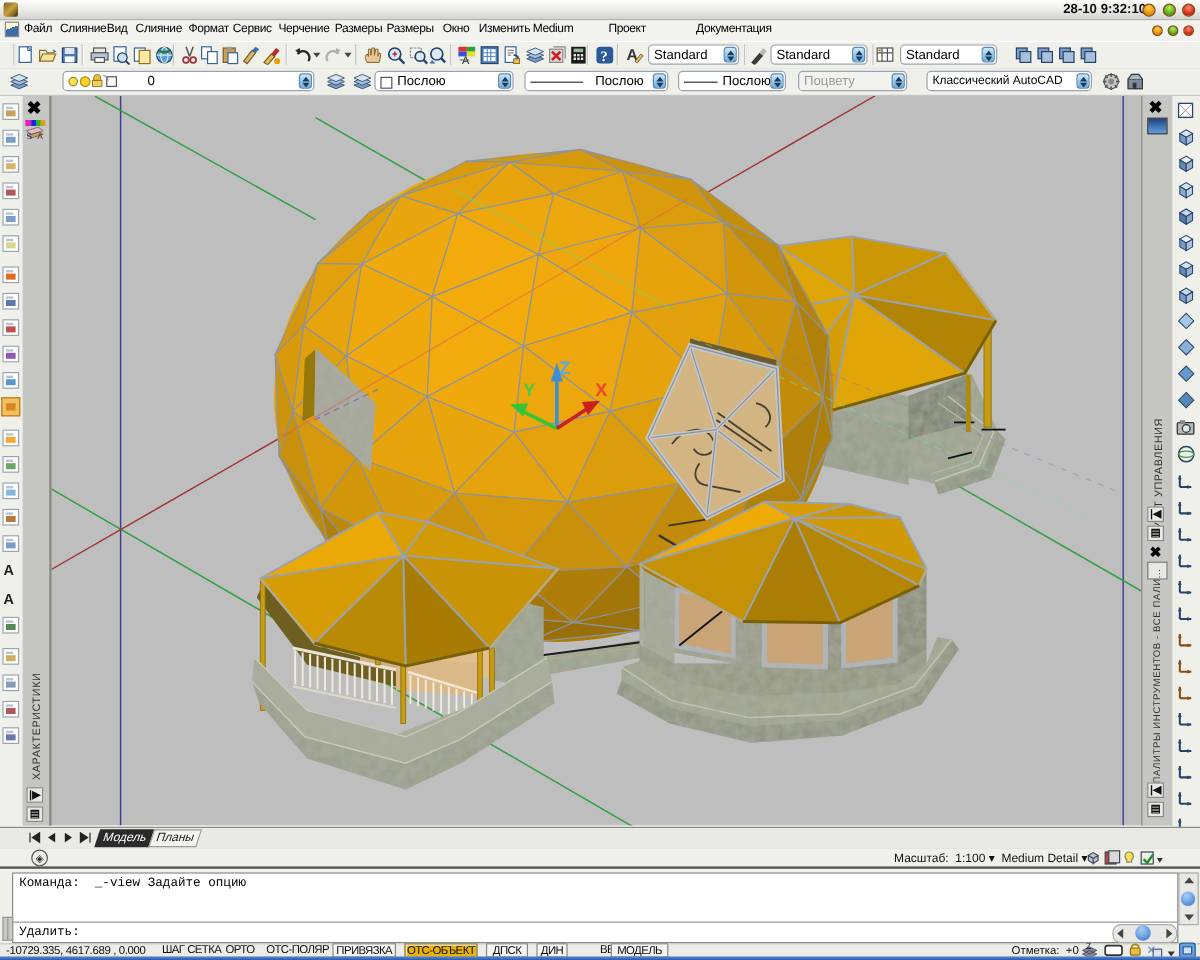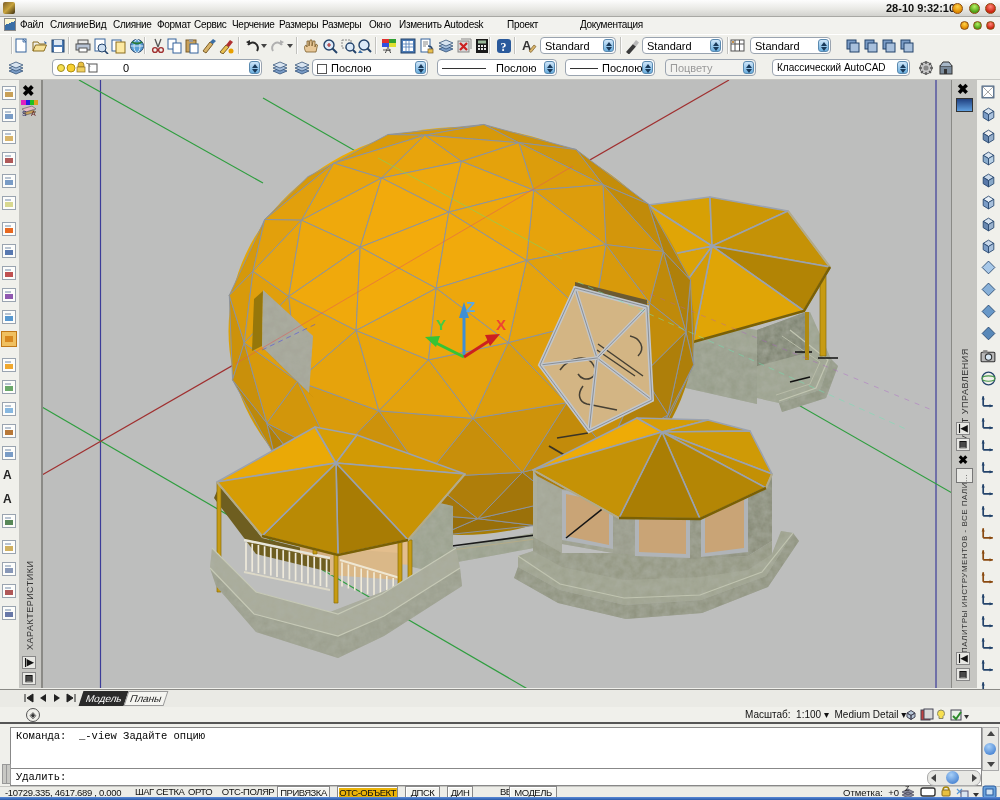--- a/index.html
+++ b/index.html
@@ -282,21 +282,21 @@
     <div style="position:absolute;left:50px;top:2px;font:10px 'Liberation Sans',sans-serif;color:#000;white-space:nowrap;letter-spacing:-0.3px">Слияние</div>
     <div style="position:absolute;left:89px;top:2px;font:10px 'Liberation Sans',sans-serif;color:#000;white-space:nowrap;letter-spacing:-0.3px">Вид</div>
     <div style="position:absolute;left:113px;top:2px;font:10px 'Liberation Sans',sans-serif;color:#000;white-space:nowrap;letter-spacing:-0.3px">Слияние</div>
     <div style="position:absolute;left:157px;top:2px;font:10px 'Liberation Sans',sans-serif;color:#000;white-space:nowrap;letter-spacing:-0.3px">Формат</div>
     <div style="position:absolute;left:194px;top:2px;font:10px 'Liberation Sans',sans-serif;color:#000;white-space:nowrap;letter-spacing:-0.3px">Сервис</div>
     <div style="position:absolute;left:232px;top:2px;font:10px 'Liberation Sans',sans-serif;color:#000;white-space:nowrap;letter-spacing:-0.3px">Черчение</div>
     <div style="position:absolute;left:279px;top:2px;font:10px 'Liberation Sans',sans-serif;color:#000;white-space:nowrap;letter-spacing:-0.3px">Размеры</div>
     <div style="position:absolute;left:322px;top:2px;font:10px 'Liberation Sans',sans-serif;color:#000;white-space:nowrap;letter-spacing:-0.3px">Размеры</div>
     <div style="position:absolute;left:369px;top:2px;font:10px 'Liberation Sans',sans-serif;color:#000;white-space:nowrap;letter-spacing:-0.3px">Окно</div>
     <div style="position:absolute;left:399px;top:2px;font:10px 'Liberation Sans',sans-serif;color:#000;white-space:nowrap;letter-spacing:-0.3px">Изменить</div>
-    <div style="position:absolute;left:444px;top:2px;font:10px 'Liberation Sans',sans-serif;color:#000;white-space:nowrap;letter-spacing:-0.3px">Autodesk</div>
+    <div style="position:absolute;left:444px;top:2px;font:10px 'Liberation Sans',sans-serif;color:#000;white-space:nowrap;letter-spacing:-0.3px">Medium</div>
     <div style="position:absolute;left:507px;top:2px;font:10px 'Liberation Sans',sans-serif;color:#000;white-space:nowrap;letter-spacing:-0.3px">Проект</div>
     <div style="position:absolute;left:580px;top:2px;font:10px 'Liberation Sans',sans-serif;color:#000;white-space:nowrap;letter-spacing:-0.3px">Документация</div>
     <div style="position:absolute;left:959.5px;top:3.5px;width:9.0px;height:9.0px;border-radius:50%;background:radial-gradient(circle at 50% 30%, #ffd24a 0%, #e08a00 70%);border:1px solid #8a4a10;box-sizing:border-box"></div>
     <div style="position:absolute;left:972.5px;top:3.5px;width:9.0px;height:9.0px;border-radius:50%;background:radial-gradient(circle at 50% 30%, #b8f060 0%, #4ca016 70%);border:1px solid #8a4a10;box-sizing:border-box"></div>
     <div style="position:absolute;left:985.5px;top:3.5px;width:9.0px;height:9.0px;border-radius:50%;background:radial-gradient(circle at 50% 30%, #ff8878 0%, #cc2211 70%);border:1px solid #8a4a10;box-sizing:border-box"></div>
   </div>
 <div style="position:absolute;left:0;top:34px;width:1000px;height:22px;background:#f0f0eb;border-top:1px solid #fff;border-bottom:1px solid #c6c6c2">
     <div style="position:absolute;left:11px;top:2px;width:1px;height:17px;background:#c2c2be;border-right:1px solid #fcfcfc"></div>
     <div style="position:absolute;left:68px;top:2px;width:1px;height:17px;background:#c2c2be;border-right:1px solid #fcfcfc"></div>
     <div style="position:absolute;left:144px;top:2px;width:1px;height:17px;background:#c2c2be;border-right:1px solid #fcfcfc"></div>

